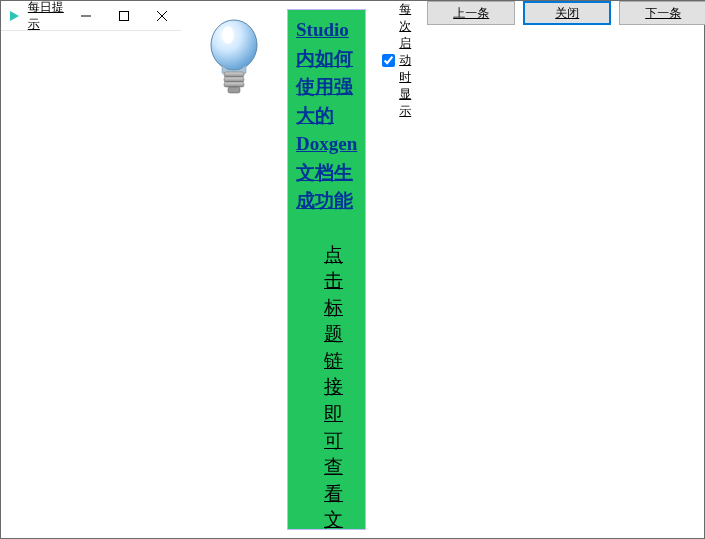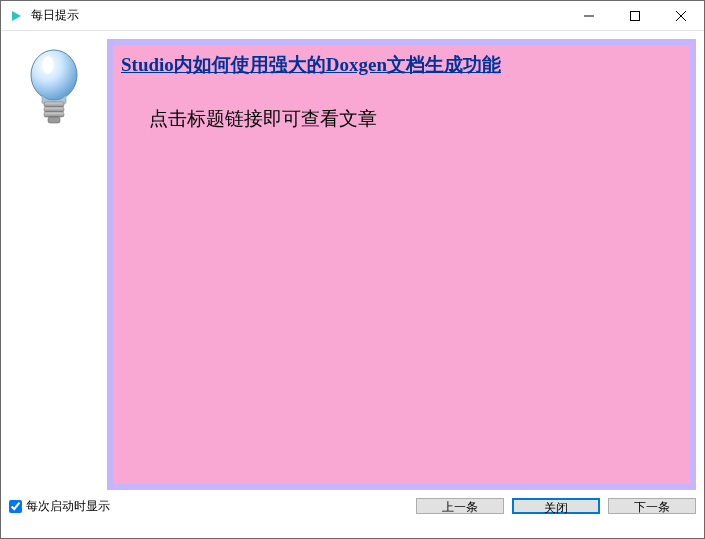--- a/index.html
+++ b/index.html
@@ -9,21 +9,22 @@
   width: 705px;
   height: 539px;
   overflow: hidden;
 }
 .window {
   width: 705px;
   height: 539px;
   background: #fff;
   border: 1px solid #6a6a6a;
   display: flex;
-  flex-direction: column;
+  flex-direction: row;
+  text-decoration: underline;
 }
 .titlebar {
   height: 30px;
   display: flex;
   align-items: center;
   border-bottom: 1px solid #e5e5e5;
   background: #fff;
 }
 .titlebar .app-icon {
   width: 18px;
@@ -55,22 +56,22 @@
   gap: 8px;
 }
 .icon-col {
   width: 90px;
   display: flex;
   justify-content: center;
   padding-top: 8px;
 }
 .text-panel {
   flex: 1;
-  border: 6px solid #c4b5fd;
-  background: #f9a8d4;
+  border: 1px solid #c4b5fd;
+  background: #22c55e;
   padding: 6px 8px;
   overflow: hidden;
 }
 .tip-title {
   color: #003399;
   font-weight: bold;
   font-size: 19px;
   text-decoration: underline;
   font-family: "Microsoft YaHei", serif;
   line-height: 1.5;
@@ -106,21 +107,21 @@
   cursor: pointer;
 }
 .checkbox-wrap input {
   margin-right: 4px;
   width: 13px;
   height: 13px;
 }
 .button-bar .spacer { flex: 1; }
 .btn {
   min-width: 88px;
-  height: 16px;
+  height: 24px;
   font-size: 12px;
   background: #e1e1e1;
   border: 1px solid #adadad;
   cursor: pointer;
   font-family: "Microsoft YaHei", sans-serif;
 }
 .btn.primary {
   border: 2px solid #0078d7;
   background: #e1e1e1;
 }

